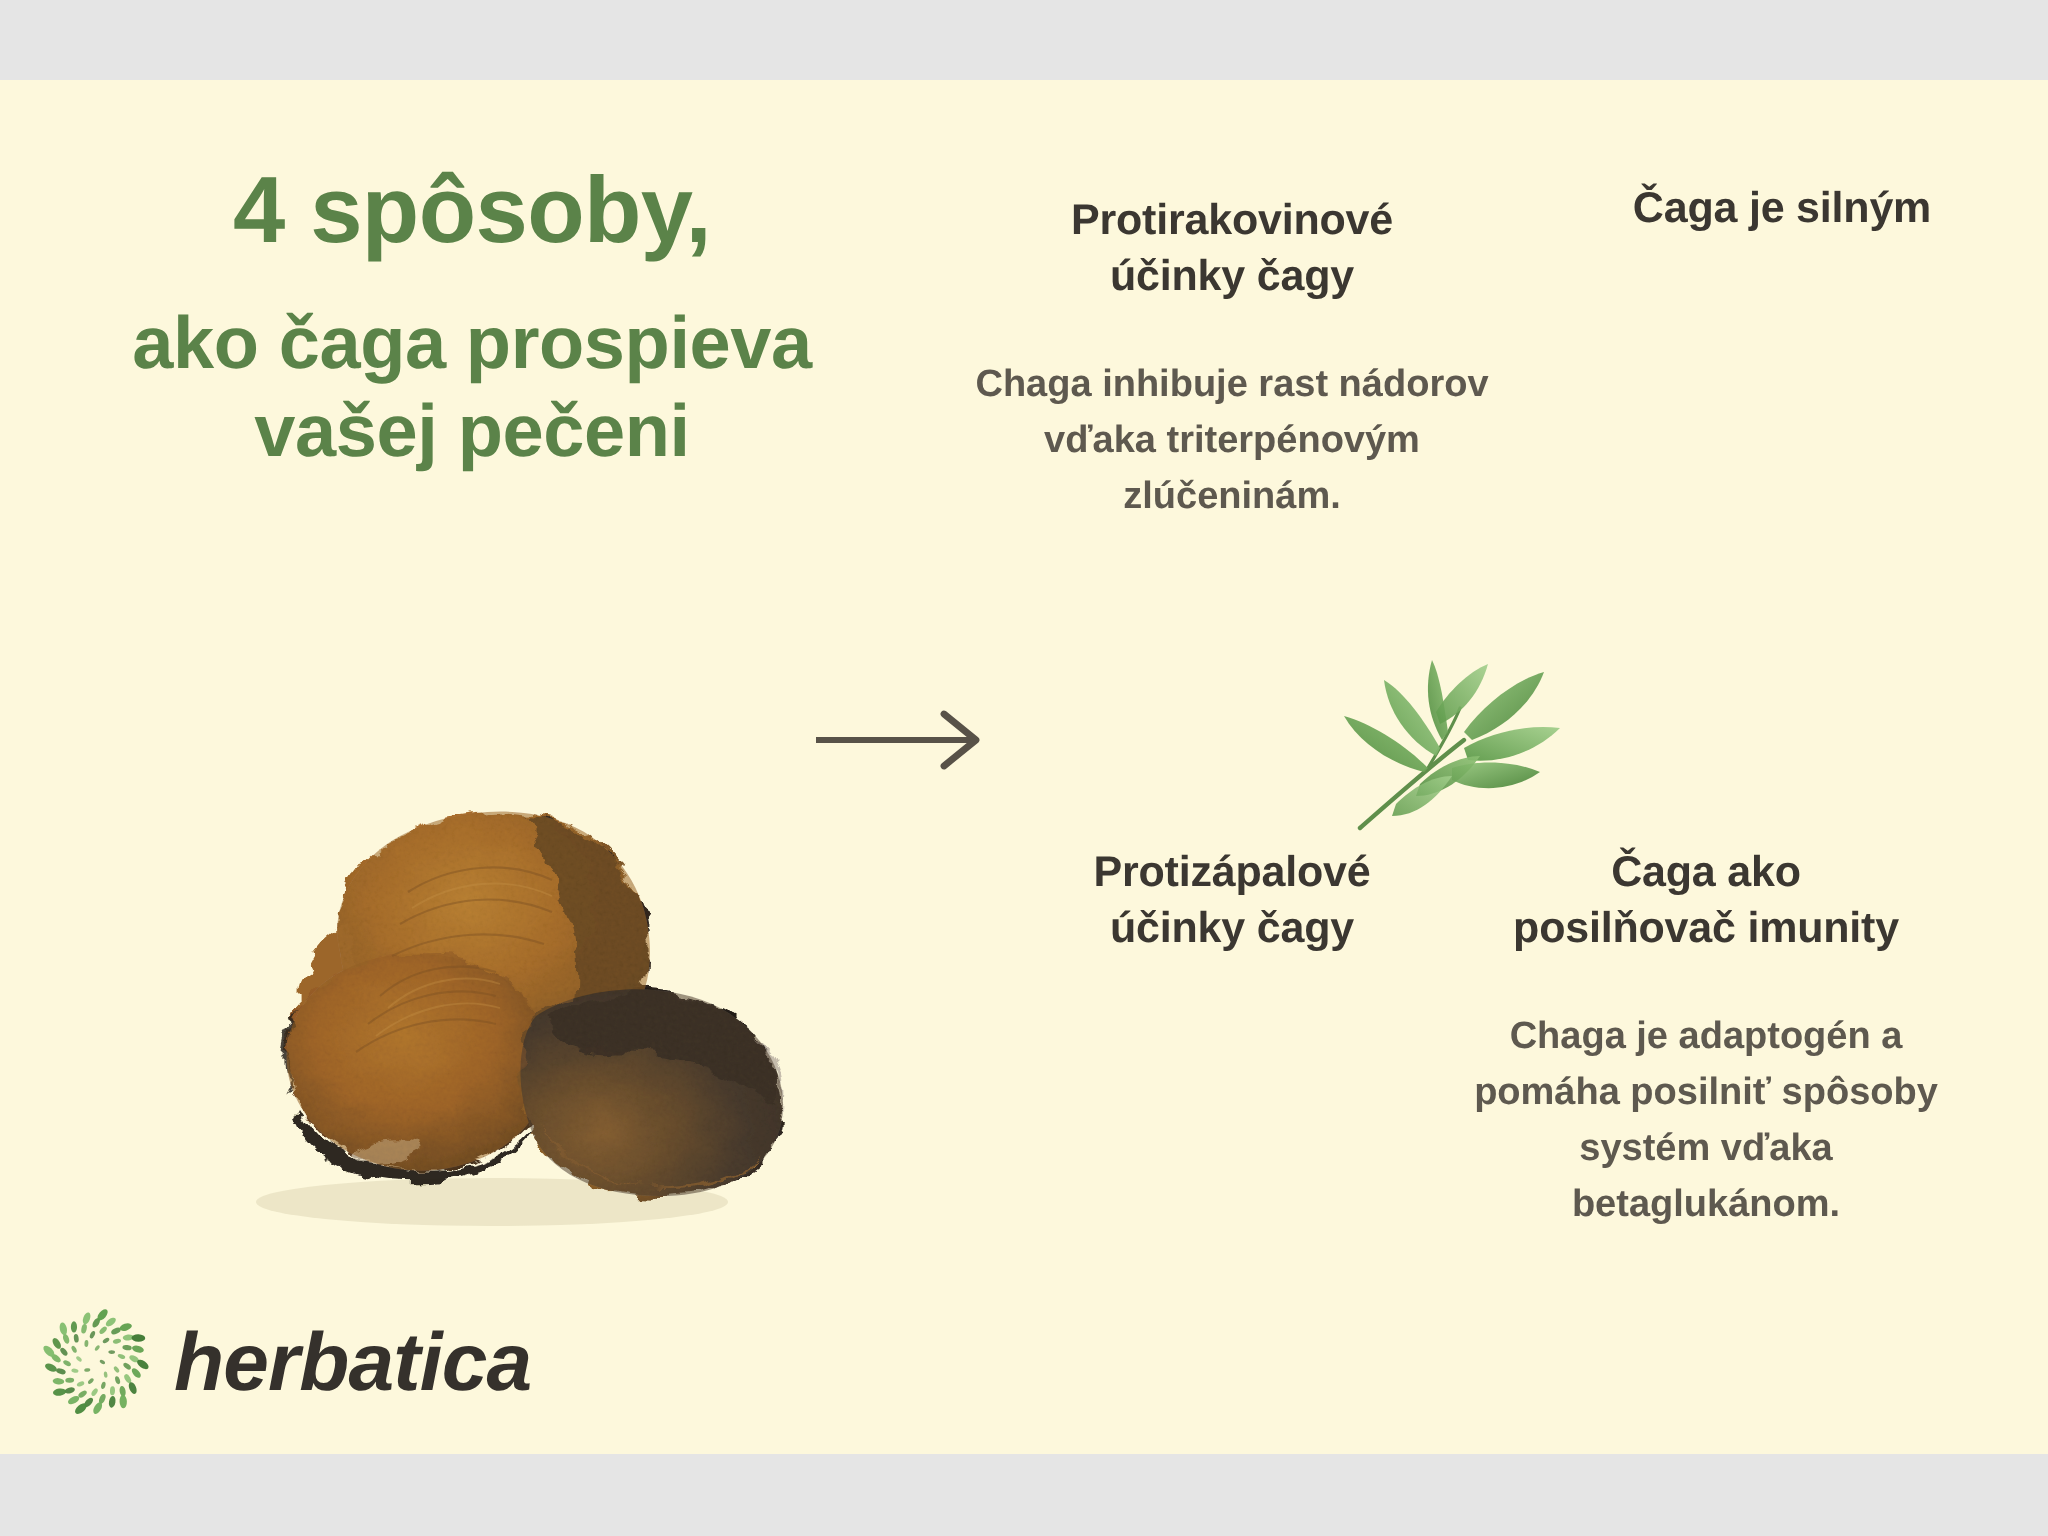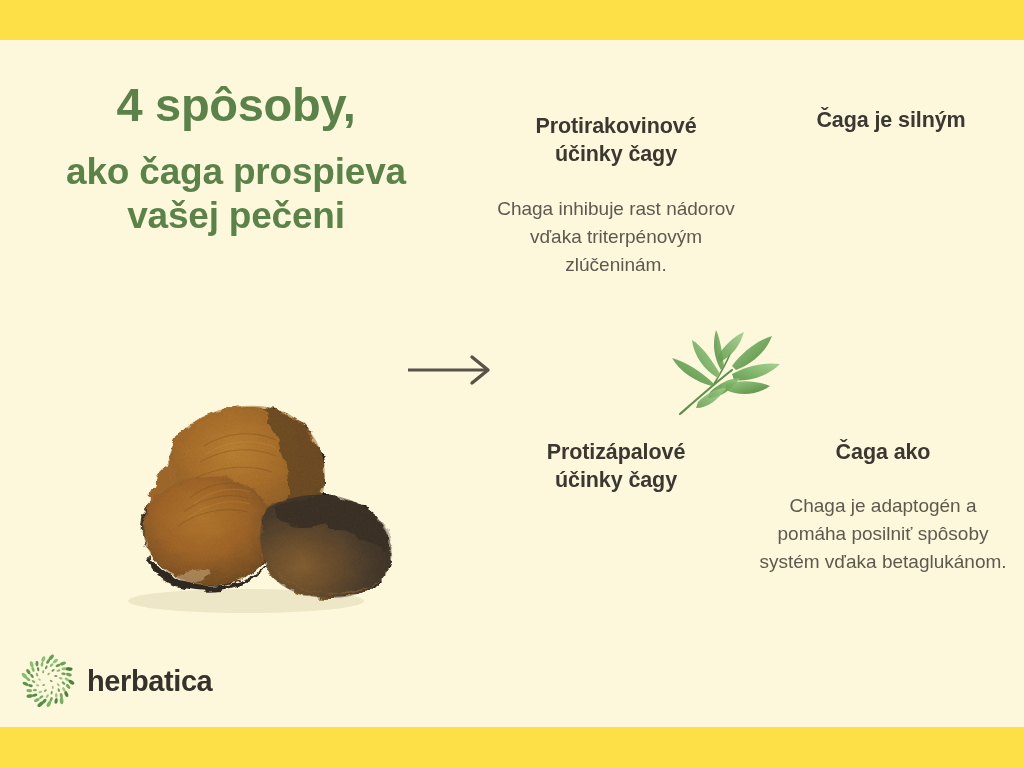--- a/index.html
+++ b/index.html
@@ -13,21 +13,21 @@
     height: 768px;
     overflow: hidden;
     font-family: "Liberation Sans", "DejaVu Sans", sans-serif;
   }
 
   
   #poster {
     position: relative;
     width: 1024px;
     height: 768px;
-    background: #fde047;
+    background: #e5e5e5;
   }
   .band {
     position: absolute;
     left: 0;
     width: 1024px;
     background: #fdf8dc;
   }
   #cream-band {
     top: 40px;
     height: 687px;
@@ -88,56 +88,57 @@
     height: 98px;
   }
   #leaf-branch svg { display: block; width: 100%; height: 100%; }
 
   
   .benefit {
     position: absolute;
     text-align: center;
   }
   .benefit h3 {
-    margin: 16px;
+    margin: 0;
     font-size: 21.5px;
     font-weight: 700;
     color: #3b3731;
     line-height: 1.32;
     letter-spacing: -0.1px;
   }
   .benefit p {
     margin: 26px 0 0 0;
     font-size: 19px;
-    font-weight: 400;
+    font-weight: 700;
     color: #5e594f;
     line-height: 1.47;
   }
 
   #benefit-1 { left: 478px; top: 96px;  width: 276px; }
   #benefit-2 { left: 762px; top: 90px;  width: 258px; text-align: center; }
   #benefit-3 { left: 478px; top: 422px; width: 276px; }
-  #benefit-4 { left: 754px; top: 422px; width: 258px; }
+  #benefit-4 { left: 724px; top: 422px; width: 258px; }
 
   
   #logo {
     position: absolute;
     left: 20px;
     top: 653px;
     display: flex;
     align-items: center;
     gap: 11px;
   }
   #logo-mark { width: 56px; height: 56px; display: block; }
   #logo-wordmark {
-    font-size: 29px;
+    font-size: 41px;
     font-weight: 600;
     color: #35312c;
     letter-spacing: -0.4px;
     line-height: 1;
+    font-style: italic;
   }
 </style>
 </head>
 <body>
 
 <div id="poster">
 
   <div class="band" id="cream-band"></div>
 
   <div id="headline">
@@ -307,20 +308,21 @@
   <div class="benefit" id="benefit-3">
     <h3>
       <span>Protizápalové</span><br>
       <span>účinky čagy</span>
     </h3>
   </div>
 
   <div class="benefit" id="benefit-4">
     <h3>
       <span>Čaga ako</span><br>
+      <span>posilňovač imunity</span>
     </h3>
     <p>Chaga je adaptogén a pomáha posilniť spôsoby systém vďaka betaglukánom.</p>
   </div>
 
   <div id="logo">
     <svg id="logo-mark" viewBox="0 0 56 56" xmlns="http://www.w3.org/2000/svg" aria-hidden="true">
       <g id="spiral-seeds">
           <ellipse cx="31.20" cy="28.00" rx="1.50" ry="0.85" fill="#3f7a34" opacity="0.72" transform="rotate(32.0 31.20 28.00)"></ellipse>
           <ellipse cx="23.63" cy="32.01" rx="1.53" ry="0.87" fill="#4e8c3f" opacity="0.72" transform="rotate(169.5 23.63 32.01)"></ellipse>
           <ellipse cx="28.62" cy="20.97" rx="1.56" ry="0.88" fill="#5d9e4b" opacity="0.73" transform="rotate(307.0 28.62 20.97)"></ellipse>

